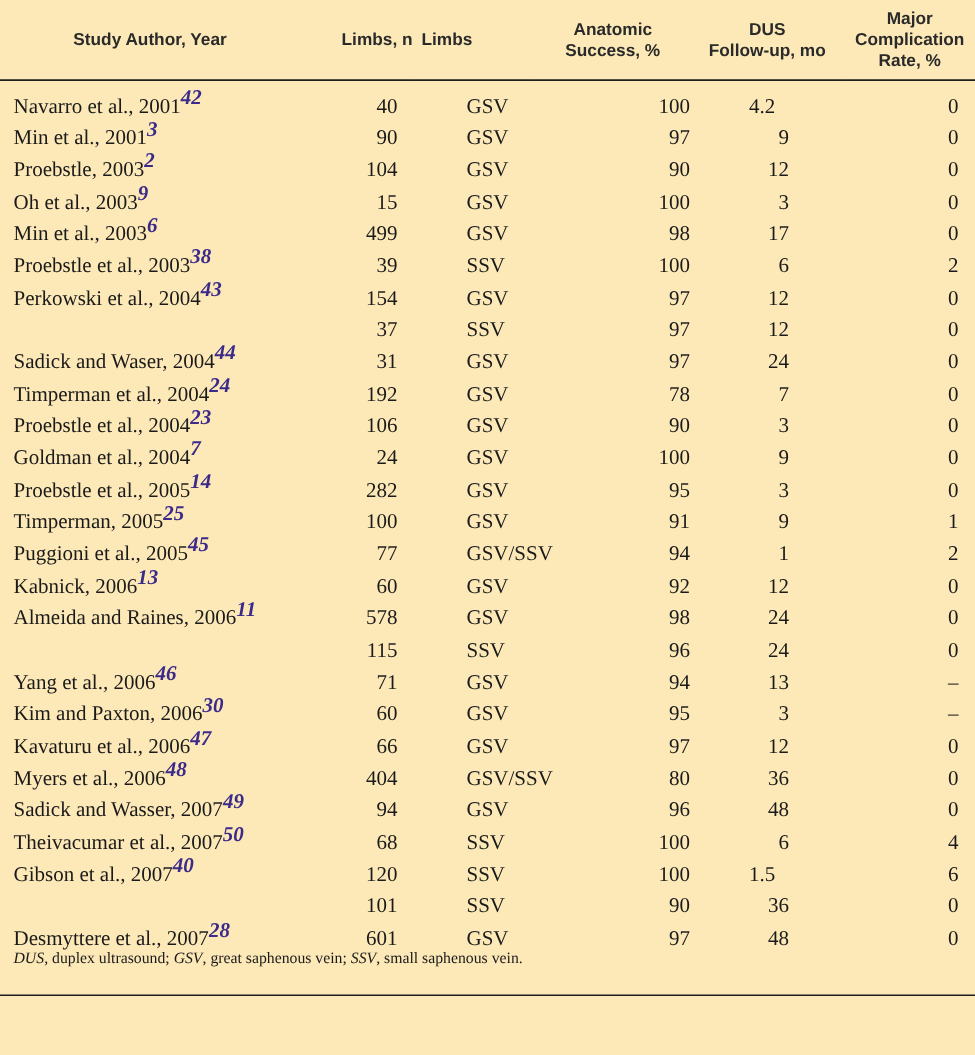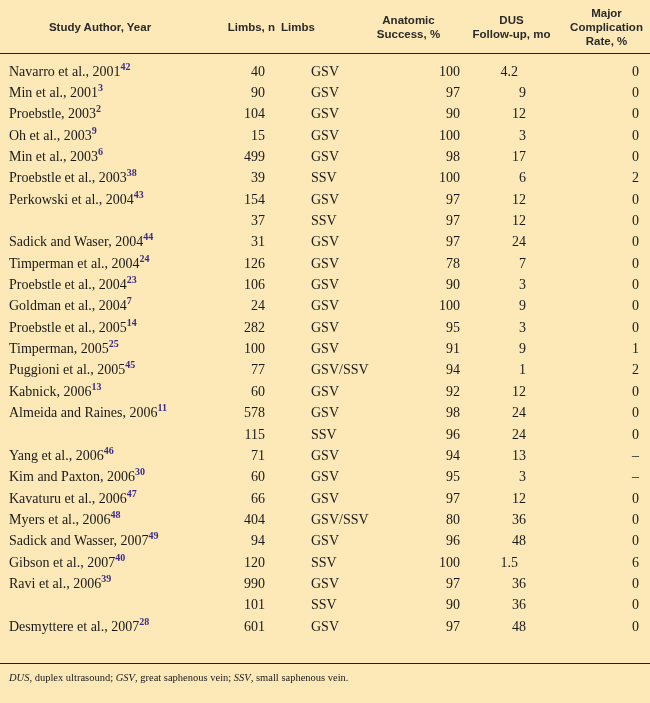--- a/index.html
+++ b/index.html
@@ -50,43 +50,44 @@
     }
     tbody tr:first-child td { padding-top: 7px; }
     td.c-author { padding-left: 9px; text-align: left; }
     td.c-limbs { text-align: right; padding-right: 10px; }
     td.c-vein { text-align: left; padding-left: 36px; }
     td.c-succ { text-align: right; padding-right: 0; }
     td.c-dus { text-align: left; }
     td.c-comp { text-align: left; }
 
     .ref {
-      font-size: 10px;
+      font-size: 14px;
       vertical-align: super;
       line-height: 0;
       color: #3b2a8a;
       font-weight: bold;
+      font-style: italic;
     }
     .num-inner { display: inline-block; }
     td.c-succ .num-inner { width: 88px; text-align: right; padding-right: 0; }
     td.c-dus .num-inner { width: 66px; text-align: right; margin-left: 0; }
-    td.c-dus .num-inner.dec { text-align: right; padding-left: 14px; width: 44px;}
+    td.c-dus .num-inner.dec { text-align: center; padding-left: 26px; width: 44px;}
     td.c-comp .num-inner { width: 76px; text-align: right; }
 
     .rule-bottom {
       position: absolute;
       left: 0;
       top: 663px;
       width: 650px;
       border-top: 1.5px solid #1e1e1e;
     }
     .footnote {
       position: absolute;
       left: 9px;
-      top: 672px;
+      top: 634px;
       font-size: 10.5px;
       color: #1a1a1a;
       white-space: nowrap;
     }
     .footnote i { font-style: italic; }
   </style>
 </head>
 <body>
 
 <div class="table-wrap">
@@ -193,21 +194,21 @@
         <tr>
           <td class="c-author"><span>Sadick and Waser, 2004</span><span class="ref">44</span></td>
           <td class="c-limbs">31</td>
           <td class="c-vein">GSV</td>
           <td class="c-succ"><span class="num-inner">97</span></td>
           <td class="c-dus"><span class="num-inner">24</span></td>
           <td class="c-comp"><span class="num-inner">0</span></td>
         </tr>
         <tr>
           <td class="c-author"><span>Timperman et al., 2004</span><span class="ref">24</span></td>
-          <td class="c-limbs">126</td>
+          <td class="c-limbs">192</td>
           <td class="c-vein">GSV</td>
           <td class="c-succ"><span class="num-inner">78</span></td>
           <td class="c-dus"><span class="num-inner">7</span></td>
           <td class="c-comp"><span class="num-inner">0</span></td>
         </tr>
         <tr>
           <td class="c-author"><span>Proebstle et al., 2004</span><span class="ref">23</span></td>
           <td class="c-limbs">106</td>
           <td class="c-vein">GSV</td>
           <td class="c-succ"><span class="num-inner">90</span></td>
@@ -304,34 +305,34 @@
         </tr>
         <tr>
           <td class="c-author"><span>Sadick and Wasser, 2007</span><span class="ref">49</span></td>
           <td class="c-limbs">94</td>
           <td class="c-vein">GSV</td>
           <td class="c-succ"><span class="num-inner">96</span></td>
           <td class="c-dus"><span class="num-inner">48</span></td>
           <td class="c-comp"><span class="num-inner">0</span></td>
         </tr>
         <tr>
+          <td class="c-author"><span>Theivacumar et al., 2007</span><span class="ref">50</span></td>
+          <td class="c-limbs">68</td>
+          <td class="c-vein">SSV</td>
+          <td class="c-succ"><span class="num-inner">100</span></td>
+          <td class="c-dus"><span class="num-inner">6</span></td>
+          <td class="c-comp"><span class="num-inner">4</span></td>
+        </tr>
+        <tr>
           <td class="c-author"><span>Gibson et al., 2007</span><span class="ref">40</span></td>
           <td class="c-limbs">120</td>
           <td class="c-vein">SSV</td>
           <td class="c-succ"><span class="num-inner">100</span></td>
           <td class="c-dus"><span class="num-inner dec">1.5</span></td>
           <td class="c-comp"><span class="num-inner">6</span></td>
-        </tr>
-        <tr>
-          <td class="c-author"><span>Ravi et al., 2006</span><span class="ref">39</span></td>
-          <td class="c-limbs">990</td>
-          <td class="c-vein">GSV</td>
-          <td class="c-succ"><span class="num-inner">97</span></td>
-          <td class="c-dus"><span class="num-inner">36</span></td>
-          <td class="c-comp"><span class="num-inner">0</span></td>
         </tr>
         <tr>
           <td class="c-author"><span></span></td>
           <td class="c-limbs">101</td>
           <td class="c-vein">SSV</td>
           <td class="c-succ"><span class="num-inner">90</span></td>
           <td class="c-dus"><span class="num-inner">36</span></td>
           <td class="c-comp"><span class="num-inner">0</span></td>
         </tr>
         <tr>

